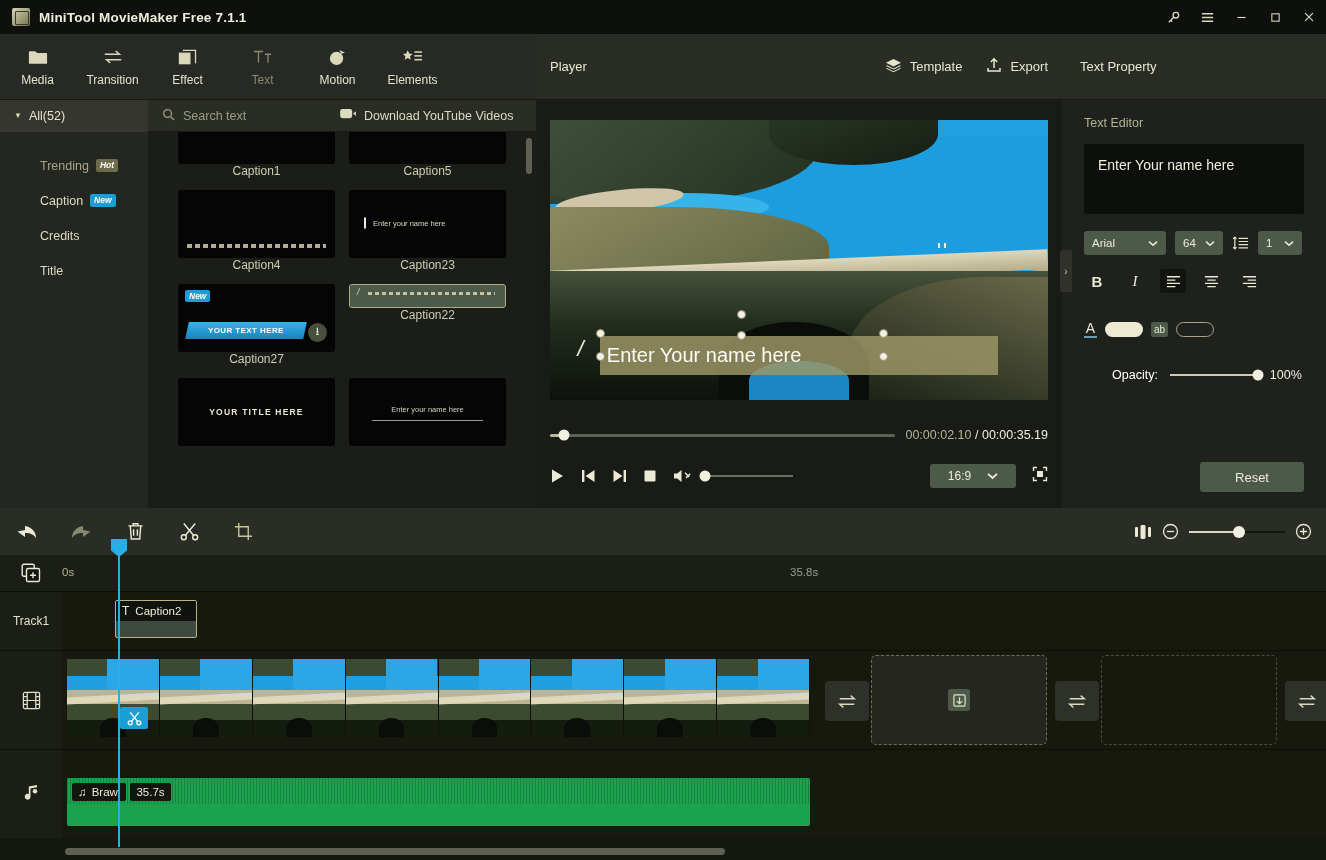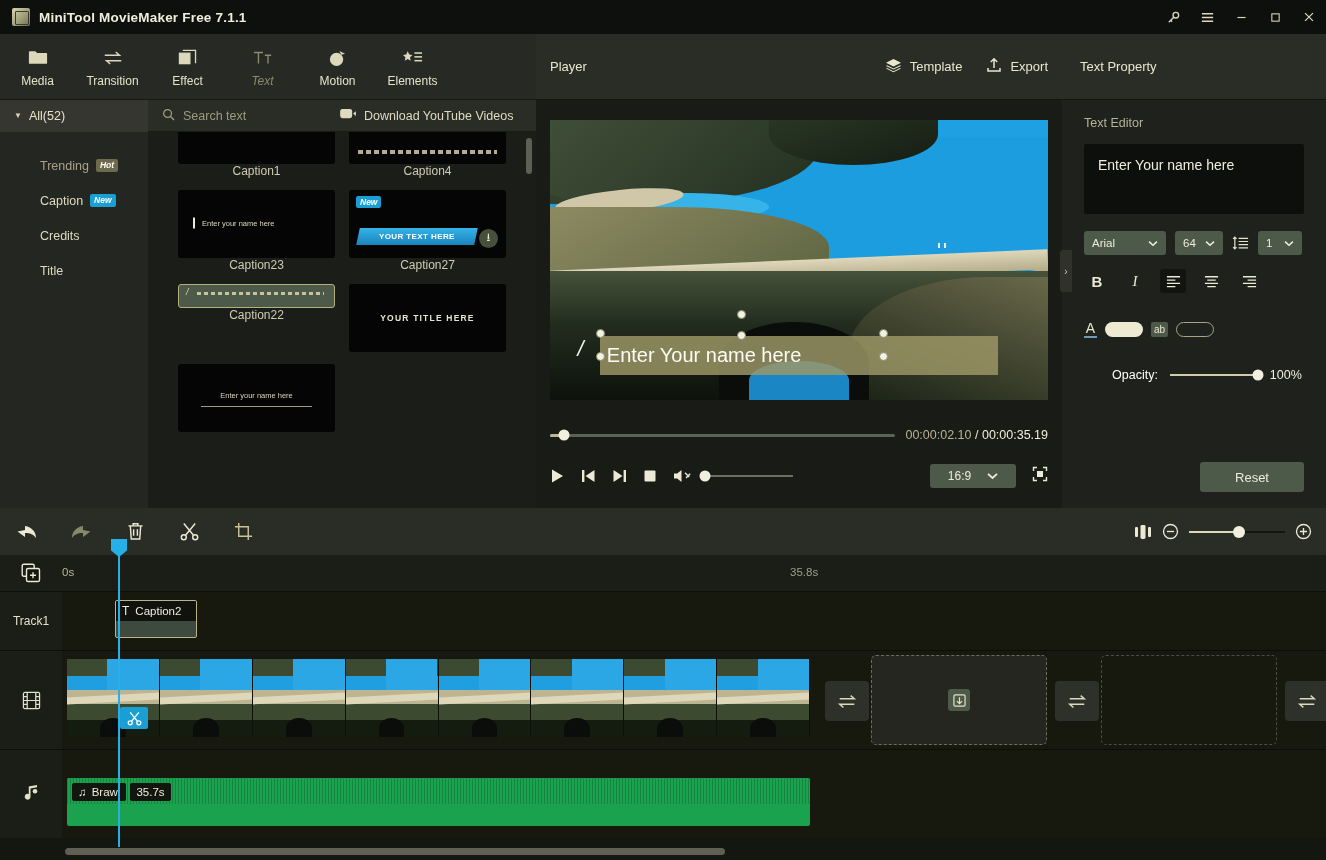--- a/index.html
+++ b/index.html
@@ -28,28 +28,28 @@
   .tb-right { margin-left:auto; display:flex; align-items:center; height:34px; }
   .tb-btn {
     width:34px;height:34px;display:flex;align-items:center;justify-content:center;
     color:#ded9bd; cursor:pointer;
   }
   .tb-btn svg{display:block;}
 
   
   .ribbon {
     position:absolute;left:0;top:34px;width:536px;height:66px;
-    background:#27292400;background:#272924;display:flex;
+    background:#27292400;background:#272924;display:flex;align-items:center;
     border-bottom:1px solid #17190f;
   }
   .ribbon-item{
     width:75px;height:66px;display:flex;flex-direction:column;align-items:center;
     justify-content:center;gap:5px;cursor:pointer;color:#e5e2c9;font-size:12px;
   }
-  .ribbon-item.dim{color:#8d8a6d;font-style:italic;}
+  .ribbon-item.dim{color:#8d8a6d;}
   .ribbon-item .glyph{height:22px;display:flex;align-items:center;font-size:17px;}
 
   
   .leftpanel{position:absolute;left:0;top:100px;width:536px;height:408px;background:#1f211d;}
   .lp-head{height:32px;display:flex;align-items:center;background:#26282300;background:#2a2c26;
     border-bottom:1px solid #191b14;}
   .lp-all{width:148px;height:32px;display:flex;align-items:center;gap:7px;padding-left:14px;
     font-size:12.5px;color:#e6e3ca;background:#34362f;cursor:pointer;}
   .caret{font-size:8px;color:#d6d3b6;}
   .searchbox{display:flex;align-items:center;gap:8px;padding-left:14px;width:190px;height:32px;
@@ -416,20 +416,24 @@
         </div>
       </div>
 
       <div class="grid-wrap">
         <div class="grid">
 
           <div class="cell">
             <div class="thumb"></div>
             <div class="thumb-label">Caption1</div>
           </div>
+          <div class="cell">
+            <div class="thumb"></div>
+            <div class="thumb-label">Caption5</div>
+          </div>
 
           <div class="cell">
             <div class="thumb">
               <div class="t-line"></div>
             </div>
             <div class="thumb-label">Caption4</div>
           </div>
           <div class="cell">
             <div class="thumb">
               <div class="t-cursorline">Enter your name here</div>

